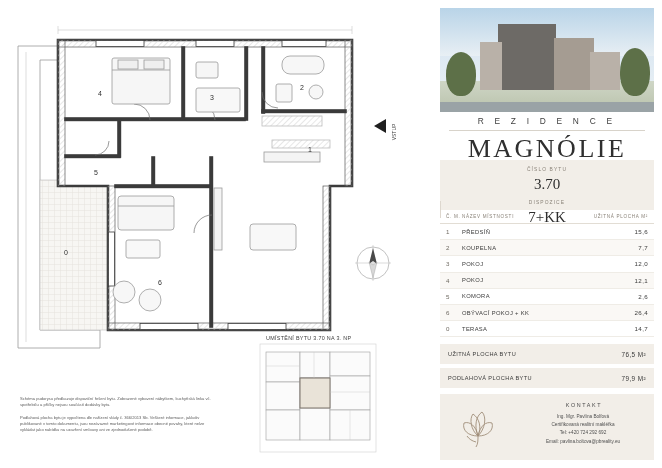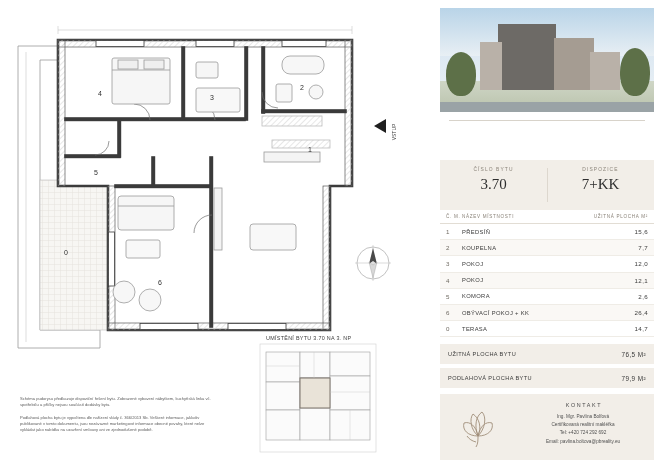--- a/index.html
+++ b/index.html
@@ -110,20 +110,21 @@
     color: #2f2f2f;
     line-height: 1.05;
   }
 
   .unit-block {
     position: absolute;
     left: 8px; top: 160px;
     width: 214px; height: 50px;
     background: #f2eee8;
     display: flex;
+    flex-direction: column;
   }
   .unit-cell {
     flex: 1;
     text-align: center;
     padding-top: 7px;
     position: relative;
   }
   .unit-cell + .unit-cell::before {
     content: "";
     position: absolute;
@@ -405,21 +406,23 @@
       <div class="bld dark" style="left:58px; top:16px; width:58px; height:66px;"></div>
       <div class="bld" style="left:40px; top:34px; width:22px; height:48px;"></div>
       <div class="bld mid" style="left:114px; top:30px; width:40px; height:52px;"></div>
       <div class="bld" style="left:150px; top:44px; width:30px; height:38px;"></div>
       <div class="tree" style="left:6px; top:44px; width:30px; height:44px;"></div>
       <div class="tree" style="left:180px; top:40px; width:30px; height:48px;"></div>
       <div class="road"></div>
     </div>
 
     <div class="brand">
+      <div class="residence">R E Z I D E N C E</div>
       <div class="rule"></div>
+      <div class="magnolie">MAGNÓLIE</div>
     </div>
 
     <div class="unit-block">
       <div class="unit-cell">
         <div class="k">ČÍSLO BYTU</div>
         <div class="v">3.70</div>
       </div>
       <div class="unit-cell">
         <div class="k">DISPOZICE</div>
         <div class="v">7+KK</div>

